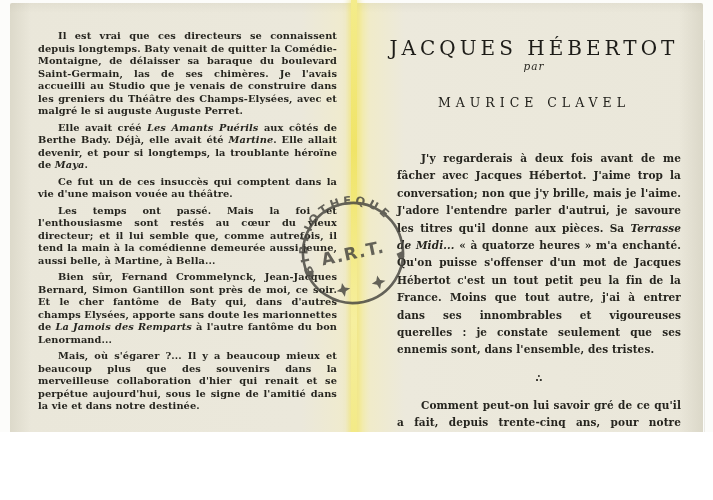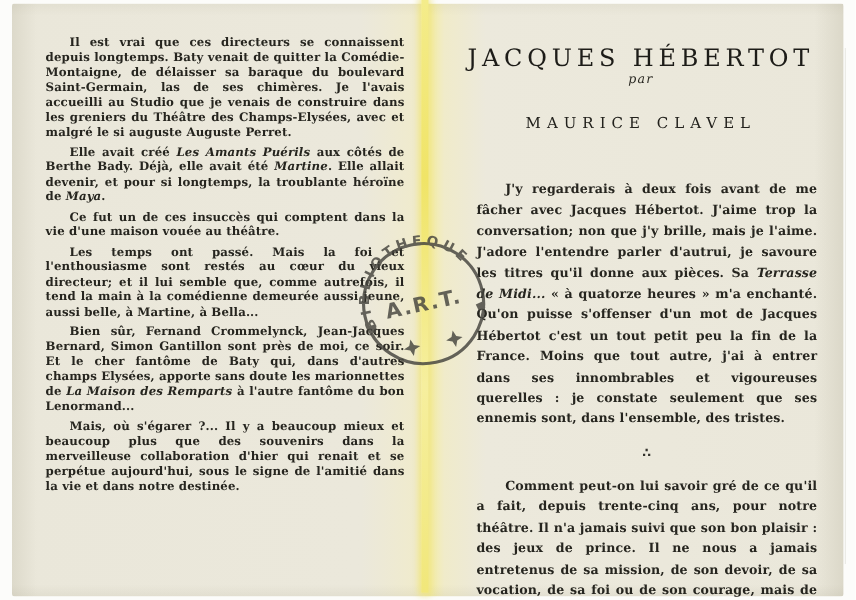--- a/index.html
+++ b/index.html
@@ -1,16 +1,16 @@
 <!DOCTYPE html>
 <html><head>
 <meta charset="utf-8">
 <style>
   html,body{margin:0;padding:0;background:#ffffff;}
-  #scan{position:relative;width:713px;height:500px;background:#fcfcfa;overflow:hidden;
+  #scan{position:relative;width:713px;height:432px;background:#fcfcfa;overflow:hidden;
         font-family:"DejaVu Serif","Liberation Serif",serif;color:#26251f;}
   
   #paper{position:absolute;left:10px;top:3px;width:693px;height:494px;border-radius:2px;
     background:
       linear-gradient(90deg, rgba(150,145,120,.16) 0, rgba(0,0,0,0) 3%, rgba(0,0,0,0) 96.5%, rgba(150,145,120,.18) 100%),
       linear-gradient(180deg, rgba(160,155,130,.10) 0, rgba(0,0,0,0) 2%, rgba(0,0,0,0) 98%, rgba(160,155,130,.12) 100%),
       linear-gradient(90deg, #eae7da 0%, #ebe8db 42%, #f0ebcd 48.5%, #f4eda6 50.3%, #f0ebca 52%, #ece9dc 57%, #eae7da 100%);}
   
   #fold{position:absolute;left:351px;top:0;width:6px;height:494px;
     background:linear-gradient(180deg,#f4ec8b,#f0e467 30%,#f6ef9e 65%,#f1e77a);
@@ -47,21 +47,21 @@
   <div id="paper"></div>
   <div id="fold"></div>
   <div id="page-edge-line"></div>
 
   <div class="page" id="left-page">
     <div class="body-text" id="left-body">
       <p><span>Il est vrai que ces directeurs se connaissent depuis longtemps. Baty venait de quitter la Comédie-Montaigne, de délaisser sa baraque du boulevard Saint-Germain, las de ses chimères. Je l'avais accueilli au Studio que je venais de construire dans les greniers du Théâtre des Champs-Elysées, avec et malgré le si auguste Auguste Perret.</span></p>
       <p><span>Elle avait créé </span><span class="it">Les Amants Puérils</span><span> aux côtés de Berthe Bady. Déjà, elle avait été </span><span class="it">Martine</span><span>. Elle allait devenir, et pour si longtemps, la troublante héroïne de </span><span class="it">Maya</span><span>.</span></p>
       <p><span>Ce fut un de ces insuccès qui comptent dans la vie d'une maison vouée au théâtre.</span></p>
       <p><span>Les temps ont passé. Mais la foi et l'enthousiasme sont restés au cœur du vieux directeur; et il lui semble que, comme autrefois, il tend la main à la comédienne demeurée aussi jeune, aussi belle, à Martine, à Bella...</span></p>
-      <p><span>Bien sûr, Fernand Crommelynck, Jean-Jacques Bernard, Simon Gantillon sont près de moi, ce soir. Et le cher fantôme de Baty qui, dans d'autres champs Elysées, apporte sans doute les marionnettes de </span><span class="it">La Maison des Remparts</span><span> à l'autre fantôme du bon Lenormand...</span></p>
+      <p><span>Bien sûr, Fernand Crommelynck, Jean-Jacques Bernard, Simon Gantillon sont près de moi, ce soir. Et le cher fantôme de Baty qui, dans d'autres champs Elysées, apporte sans doute les marionnettes de </span><span class="it">La Jamois des Remparts</span><span> à l'autre fantôme du bon Lenormand...</span></p>
       <p><span>Mais, où s'égarer ?... Il y a beaucoup mieux et beaucoup plus que des souvenirs dans la merveilleuse collaboration d'hier qui renait et se perpétue aujourd'hui, sous le signe de l'amitié dans la vie et dans notre destinée.</span></p>
 
     </div>
   </div>
 
   <div class="page" id="right-page">
     <div id="title-block">
       <div id="page-title">JACQUES HÉBERTOT</div>
       <div id="byline-par">par</div>
       <div id="author">MAURICE CLAVEL</div>

